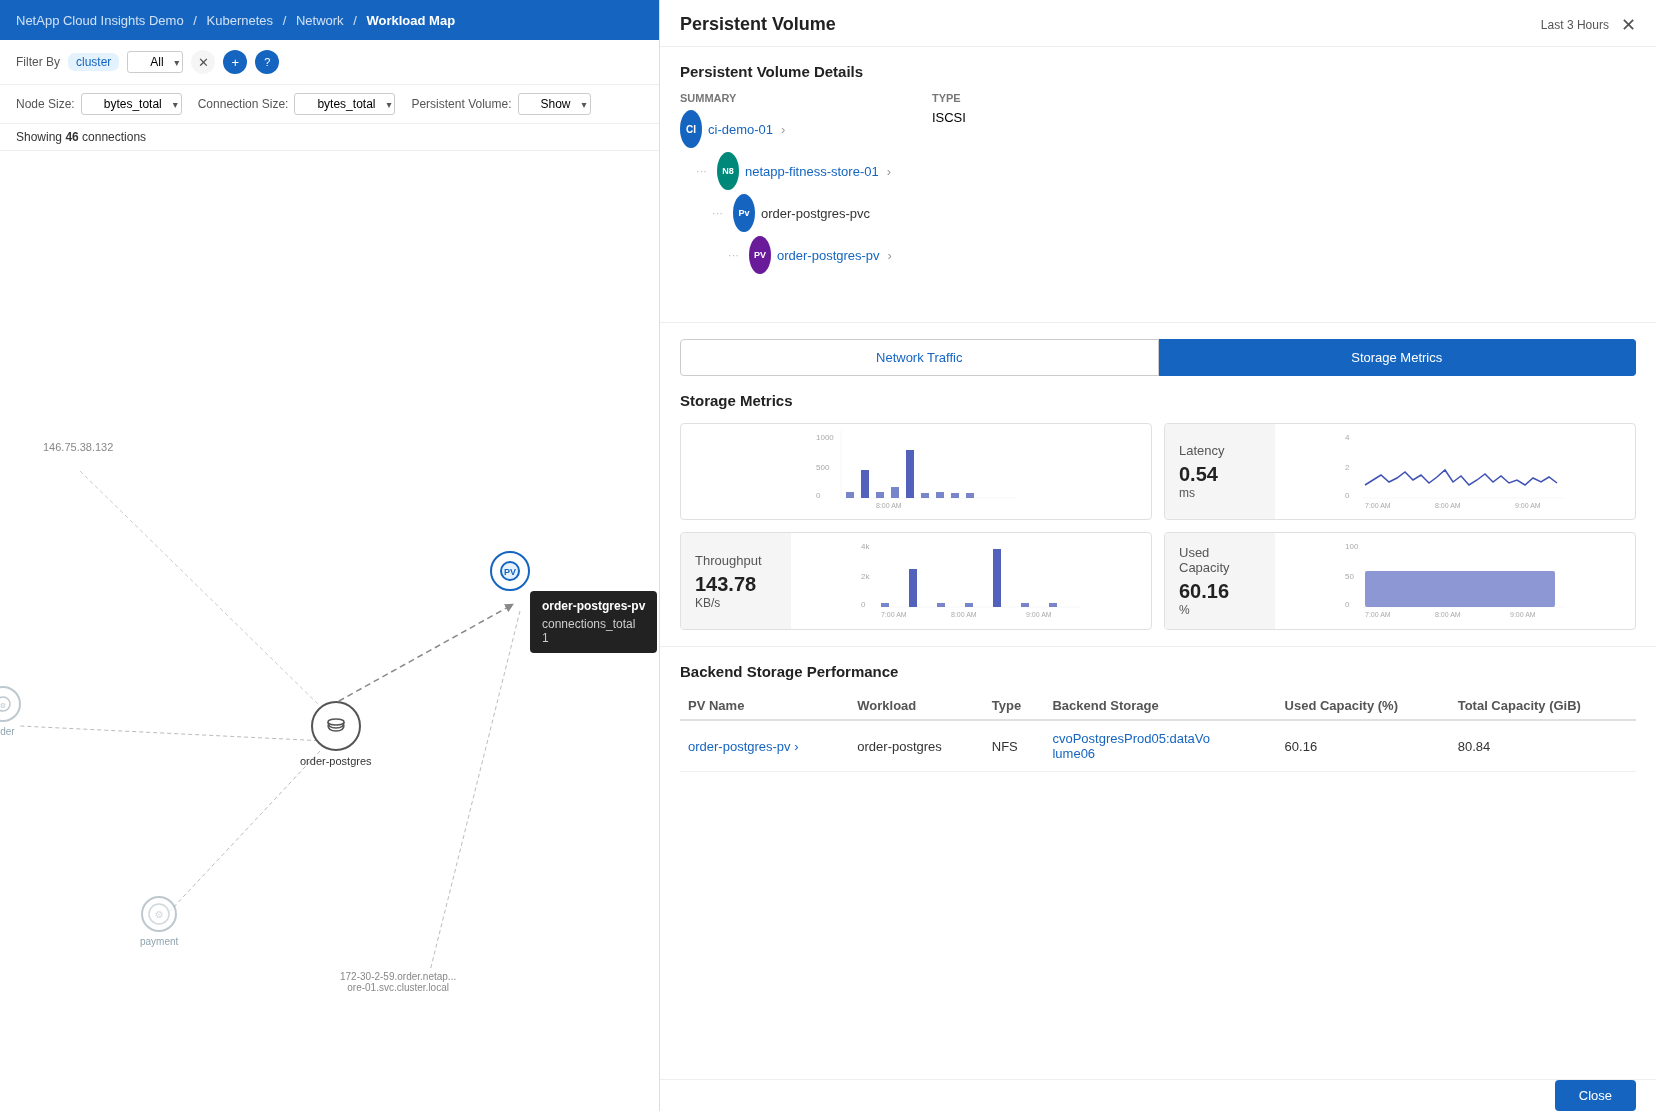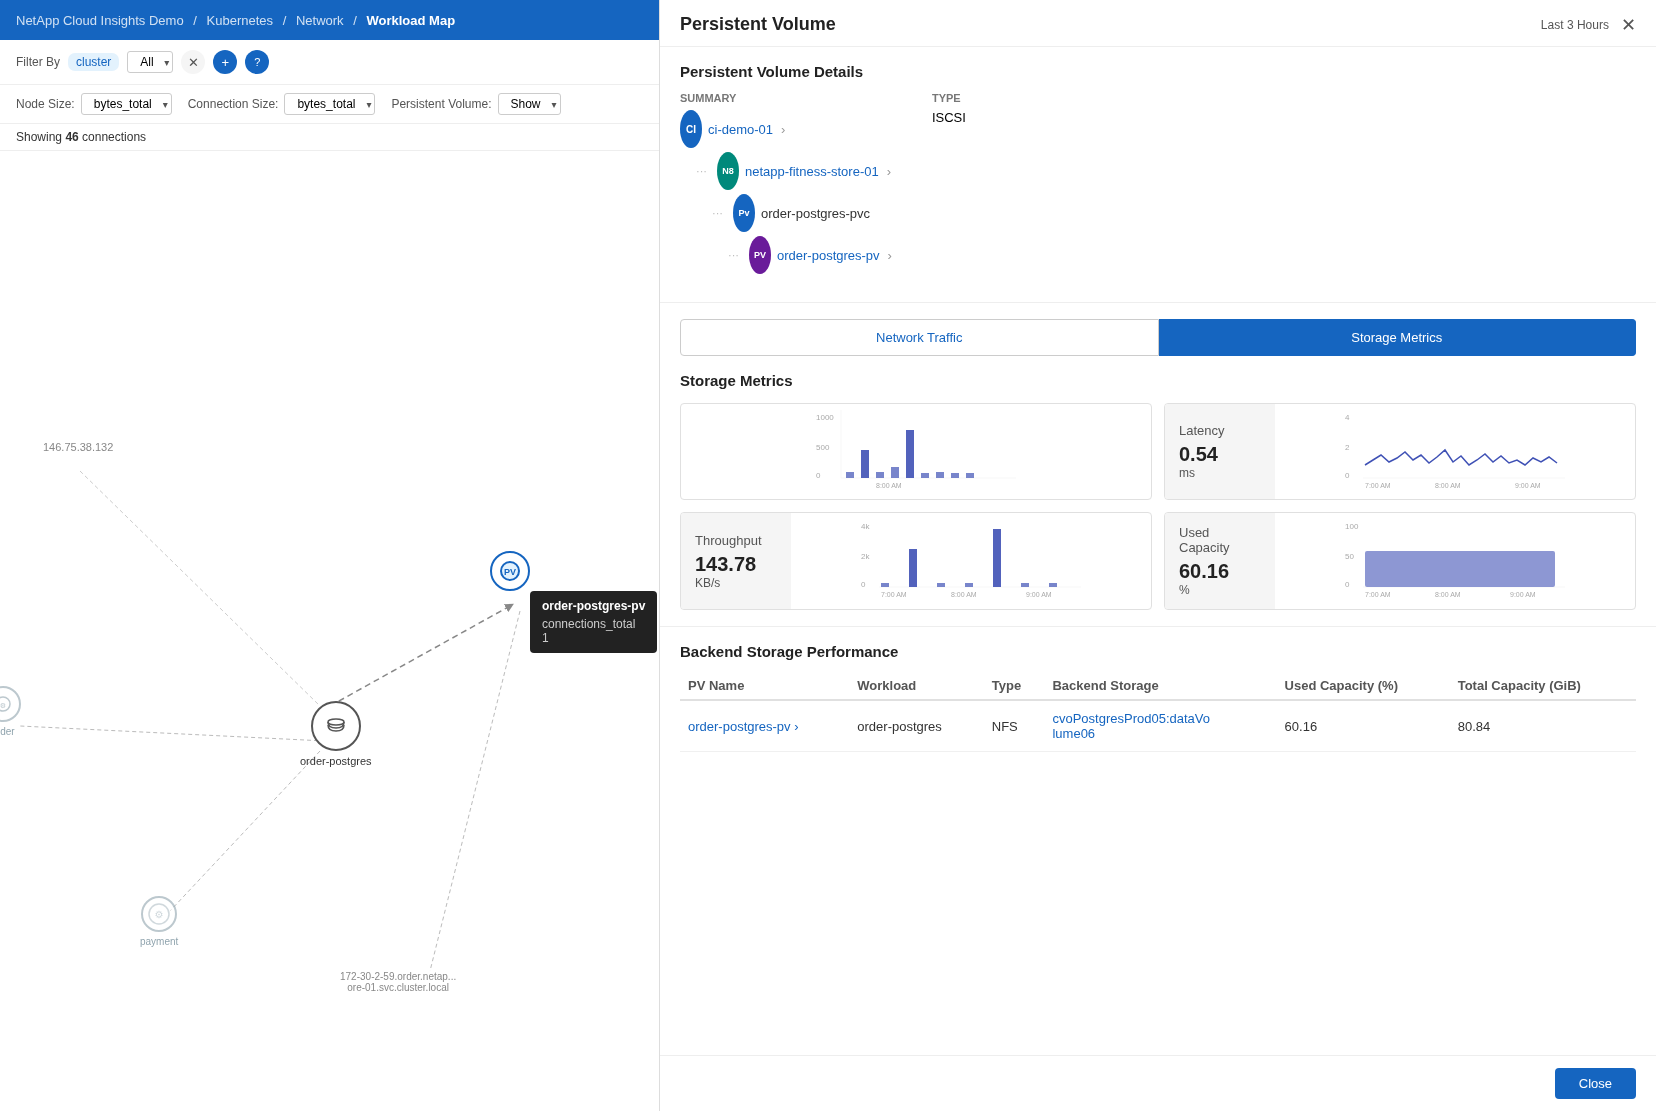--- a/index.html
+++ b/index.html
@@ -34,21 +34,21 @@
       padding: 10px 16px;
       border-bottom: 1px solid #eee;
       display: flex;
       align-items: center;
       gap: 8px;
       flex-wrap: wrap;
     }
     .filter-label { color: #555; font-size: 12px; }
     .filter-chip { background: #e3f2fd; color: #1565c0; border-radius: 7px; padding: 2px 8px; font-size: 12px; }
     .filter-select {
-      border: 1px solid #ccc; border-radius: 3px; padding: 3px 12px; font-size: 12px; background: #fff;
+      border: 1px solid #ccc; border-radius: 3px; padding: 3px 22px; font-size: 12px; background: #fff;
       appearance: none; padding-right: 18px; position: relative;
     }
     .select-wrapper { position: relative; display: inline-block; }
     .select-wrapper::after { content: '▾'; position: absolute; right: 4px; top: 50%; transform: translateY(-50%); pointer-events: none; font-size: 10px; color: #555; }
     .icon-btn { width: 24px; height: 24px; border-radius: 50%; border: none; cursor: pointer; display: inline-flex; align-items: center; justify-content: center; font-size: 13px; }
     .icon-btn.close { background: #f5f5f5; color: #555; }
     .icon-btn.add { background: #1565c0; color: #fff; }
     .icon-btn.help { background: #1565c0; color: #fff; border-radius: 50%; }
 
     #size-bar {
@@ -147,21 +147,21 @@
       justify-content: space-between;
     }
     #right-header h1 { font-size: 18px; color: #222; font-weight: 600; }
     #right-header-meta { display: flex; align-items: center; gap: 12px; }
     .time-label { font-size: 12px; color: #555; }
     .close-btn { background: none; border: none; font-size: 18px; cursor: pointer; color: #555; }
 
     #pv-details { padding: 16px 20px; border-bottom: 1px solid #eee; }
     #pv-details h2 { font-size: 15px; font-weight: 600; color: #222; margin-bottom: 12px; }
 
-    .summary-section { display: flex; gap: 40px; margin-bottom: 8px; }
+    .summary-section { display: flex; gap: 40px; margin-bottom: 28px; }
     .summary-col h3 { font-size: 11px; color: #777; text-transform: uppercase; margin-bottom: 6px; }
     .tree-node { display: flex; align-items: center; gap: 6px; margin-bottom: 4px; }
     .tree-indent { margin-left: 16px; }
     .tree-indent2 { margin-left: 32px; }
     .tree-indent3 { margin-left: 48px; }
     .badge {
       width: 22px; height: 38px; border-radius: 50%;
       display: inline-flex; align-items: center; justify-content: center;
       font-size: 10px; font-weight: bold; color: #fff;
     }
@@ -232,21 +232,21 @@
     
     #backend-section { padding: 16px 20px; border-top: 1px solid #eee; }
     #backend-section h2 { font-size: 15px; font-weight: 600; color: #222; margin-bottom: 12px; }
     .data-table { width: 100%; border-collapse: collapse; font-size: 13px; }
     .data-table th { text-align: left; color: #555; font-weight: 600; padding: 6px 8px; border-bottom: 2px solid #e0e0e0; }
     .data-table td { padding: 10px 8px; border-bottom: 1px solid #f0f0f0; color: #333; }
     .data-table a { color: #1565c0; text-decoration: none; }
 
     
     #right-footer {
-      padding: 12px 20px;
+      padding: 0 20px;
       display: flex;
       justify-content: flex-end;
       border-top: 1px solid #eee;
       margin-top: auto;
     }
     .close-footer-btn {
       background: #1565c0;
       color: #fff;
       border: none;
       border-radius: 4px;

